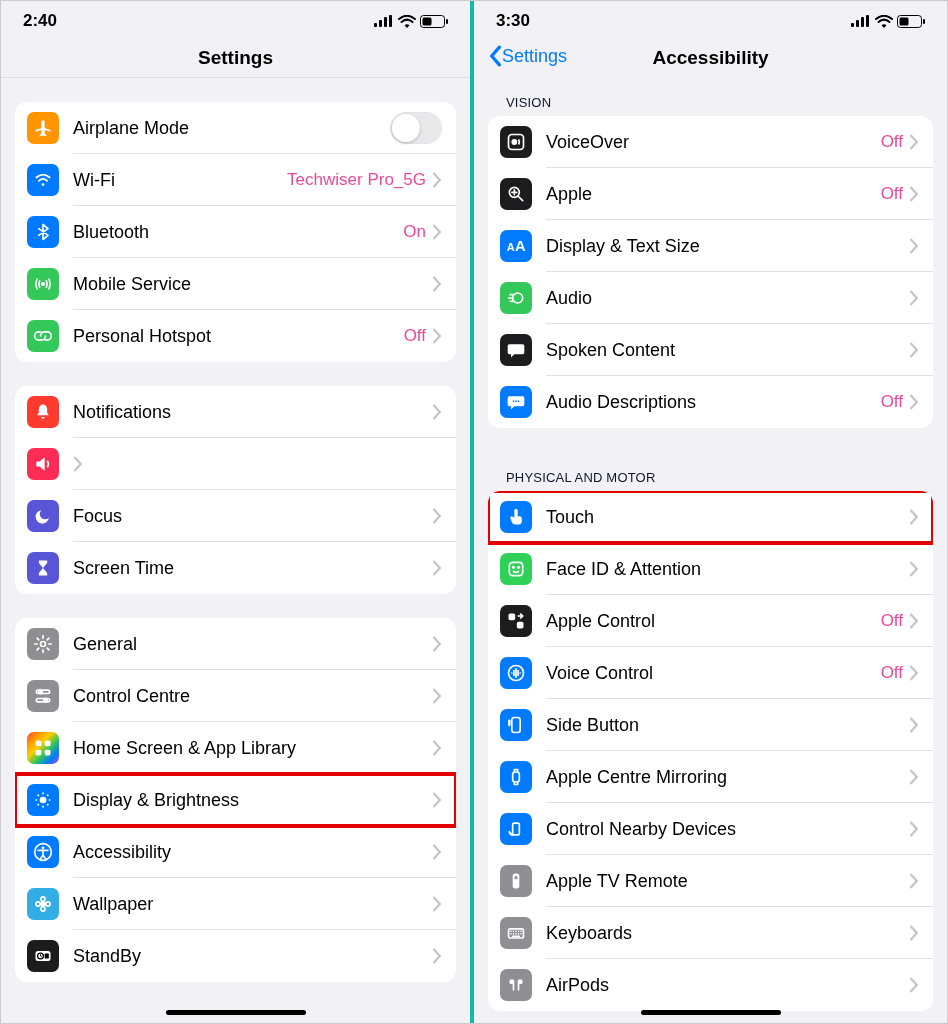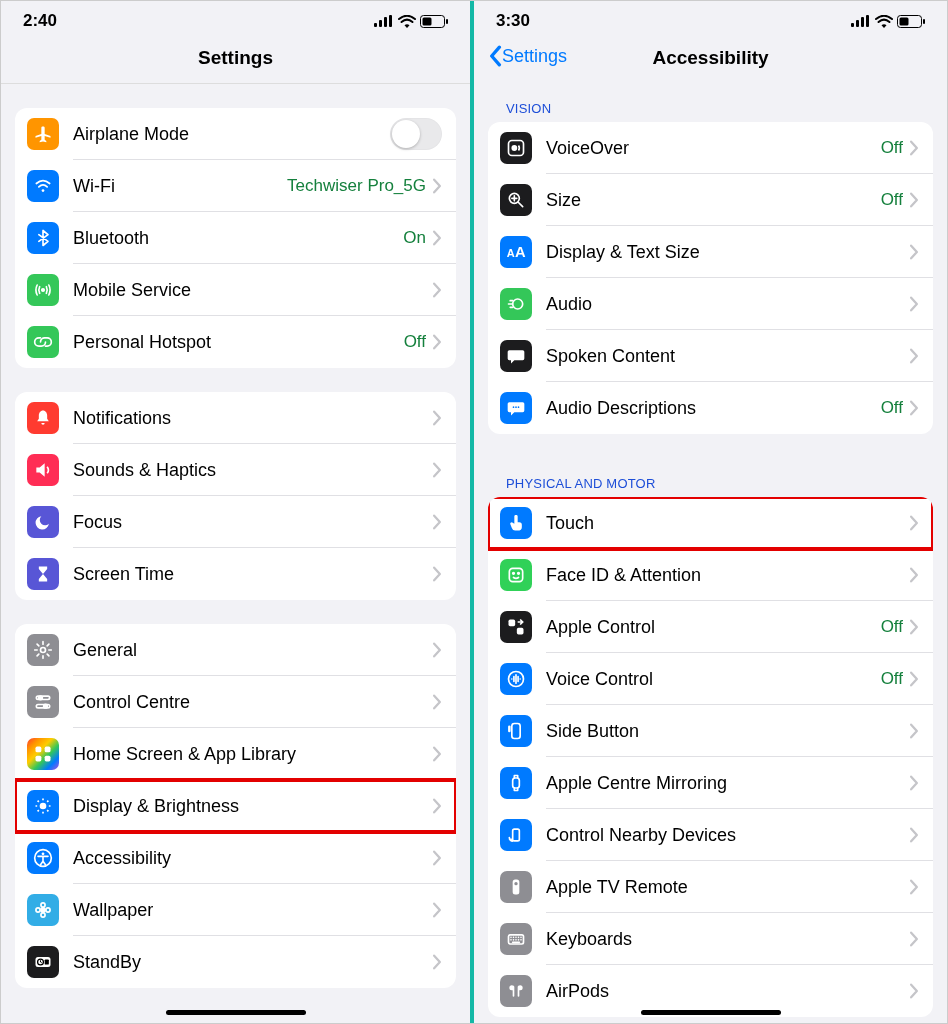--- a/index.html
+++ b/index.html
@@ -27,21 +27,21 @@
     justify-content: space-between;
     align-items: center;
     padding: 10px 22px 6px;
     font-weight: 600;
     font-size: 17px;
   }
   .status-right { display: flex; align-items: center; gap: 4px; }
   .status-right svg { display: block; }
   .header {
     text-align: center;
-    padding: 10px 0 14px;
+    padding: 10px 0 8px;
     position: relative;
     background: #f2f2f6;
   }
   .header.main { border-bottom: 1px solid #ddd; }
   .header-title {
     font-size: 19px;
     font-weight: 700;
   }
   .back-btn {
     position: absolute;
@@ -55,21 +55,21 @@
   }
   .back-btn svg { margin-right: -2px; }
   .content {
     flex: 1;
     overflow-y: hidden;
     padding: 0 14px;
   }
   .content.main-pad { padding-top: 24px; }
   .section-header {
     font-size: 13px;
-    color: #1d4ed8;
+    color: #0f172a;
     padding: 18px 18px 6px;
     letter-spacing: 0.2px;
     text-transform: uppercase;
   }
   .group {
     background: #fff;
     border-radius: 12px;
     margin-bottom: 24px;
     overflow: hidden;
   }
@@ -102,21 +102,21 @@
     color: #fff;
     font-size: 18px;
   }
   .label {
     flex: 1;
     font-size: 18px;
     color: #000;
   }
   .value {
     font-size: 17px;
-    color: #15803d;
+    color: #ec4899;
     margin-right: 6px;
   }
   .chevron {
     color: #c5c5c9;
     display: flex;
     align-items: center;
   }
   .toggle {
     width: 52px;
     height: 32px;
@@ -282,21 +282,20 @@
             </svg>
           </div>
         </div>
         <div class="row">
           <div class="icon bg-pink">
             <svg width="20" height="20" viewBox="0 0 24 24" fill="currentColor">
               <path d="M4 9 L4 15 L8 15 L14 20 L14 4 L8 9 Z"></path>
               <path d="M17 8 Q20 12 17 16" stroke="currentColor" stroke-width="2" fill="none"></path>
             </svg>
           </div>
-          <div class="label">Sounds &amp; Haptics</div>
           <div class="chevron">
             <svg width="10" height="16" viewBox="0 0 8 14">
               <path d="M1.5 1.5 L6.5 7 L1.5 12.5" stroke="#c5c5c9" stroke-width="2" fill="none" stroke-linecap="round" stroke-linejoin="round"></path>
             </svg>
           </div>
         </div>
         <div class="row">
           <div class="icon bg-indigo">
             <svg width="20" height="20" viewBox="0 0 24 24" fill="currentColor">
               <path d="M19 14 A8 8 0 1 1 10 5 A6 6 0 0 0 19 14 Z"></path>
@@ -491,21 +490,21 @@
           </div>
         </div>
         <div class="row">
           <div class="icon bg-black">
             <svg width="20" height="20" viewBox="0 0 24 24" fill="none" stroke="currentColor" stroke-width="2" stroke-linecap="round" stroke-linejoin="round">
               <circle cx="10" cy="10" r="6"></circle>
               <path d="M15 15 L20 20"></path>
               <path d="M7 10 L13 10 M10 7 L10 13"></path>
             </svg>
           </div>
-          <div class="label">Size</div>
+          <div class="label">Apple</div>
           <div class="value">Off</div>
           <div class="chevron">
             <svg width="10" height="16" viewBox="0 0 8 14">
               <path d="M1.5 1.5 L6.5 7 L1.5 12.5" stroke="#c5c5c9" stroke-width="2" fill="none" stroke-linecap="round" stroke-linejoin="round"></path>
             </svg>
           </div>
         </div>
         <div class="row">
           <div class="icon bg-blue">
             <svg width="22" height="20" viewBox="0 0 24 20">

